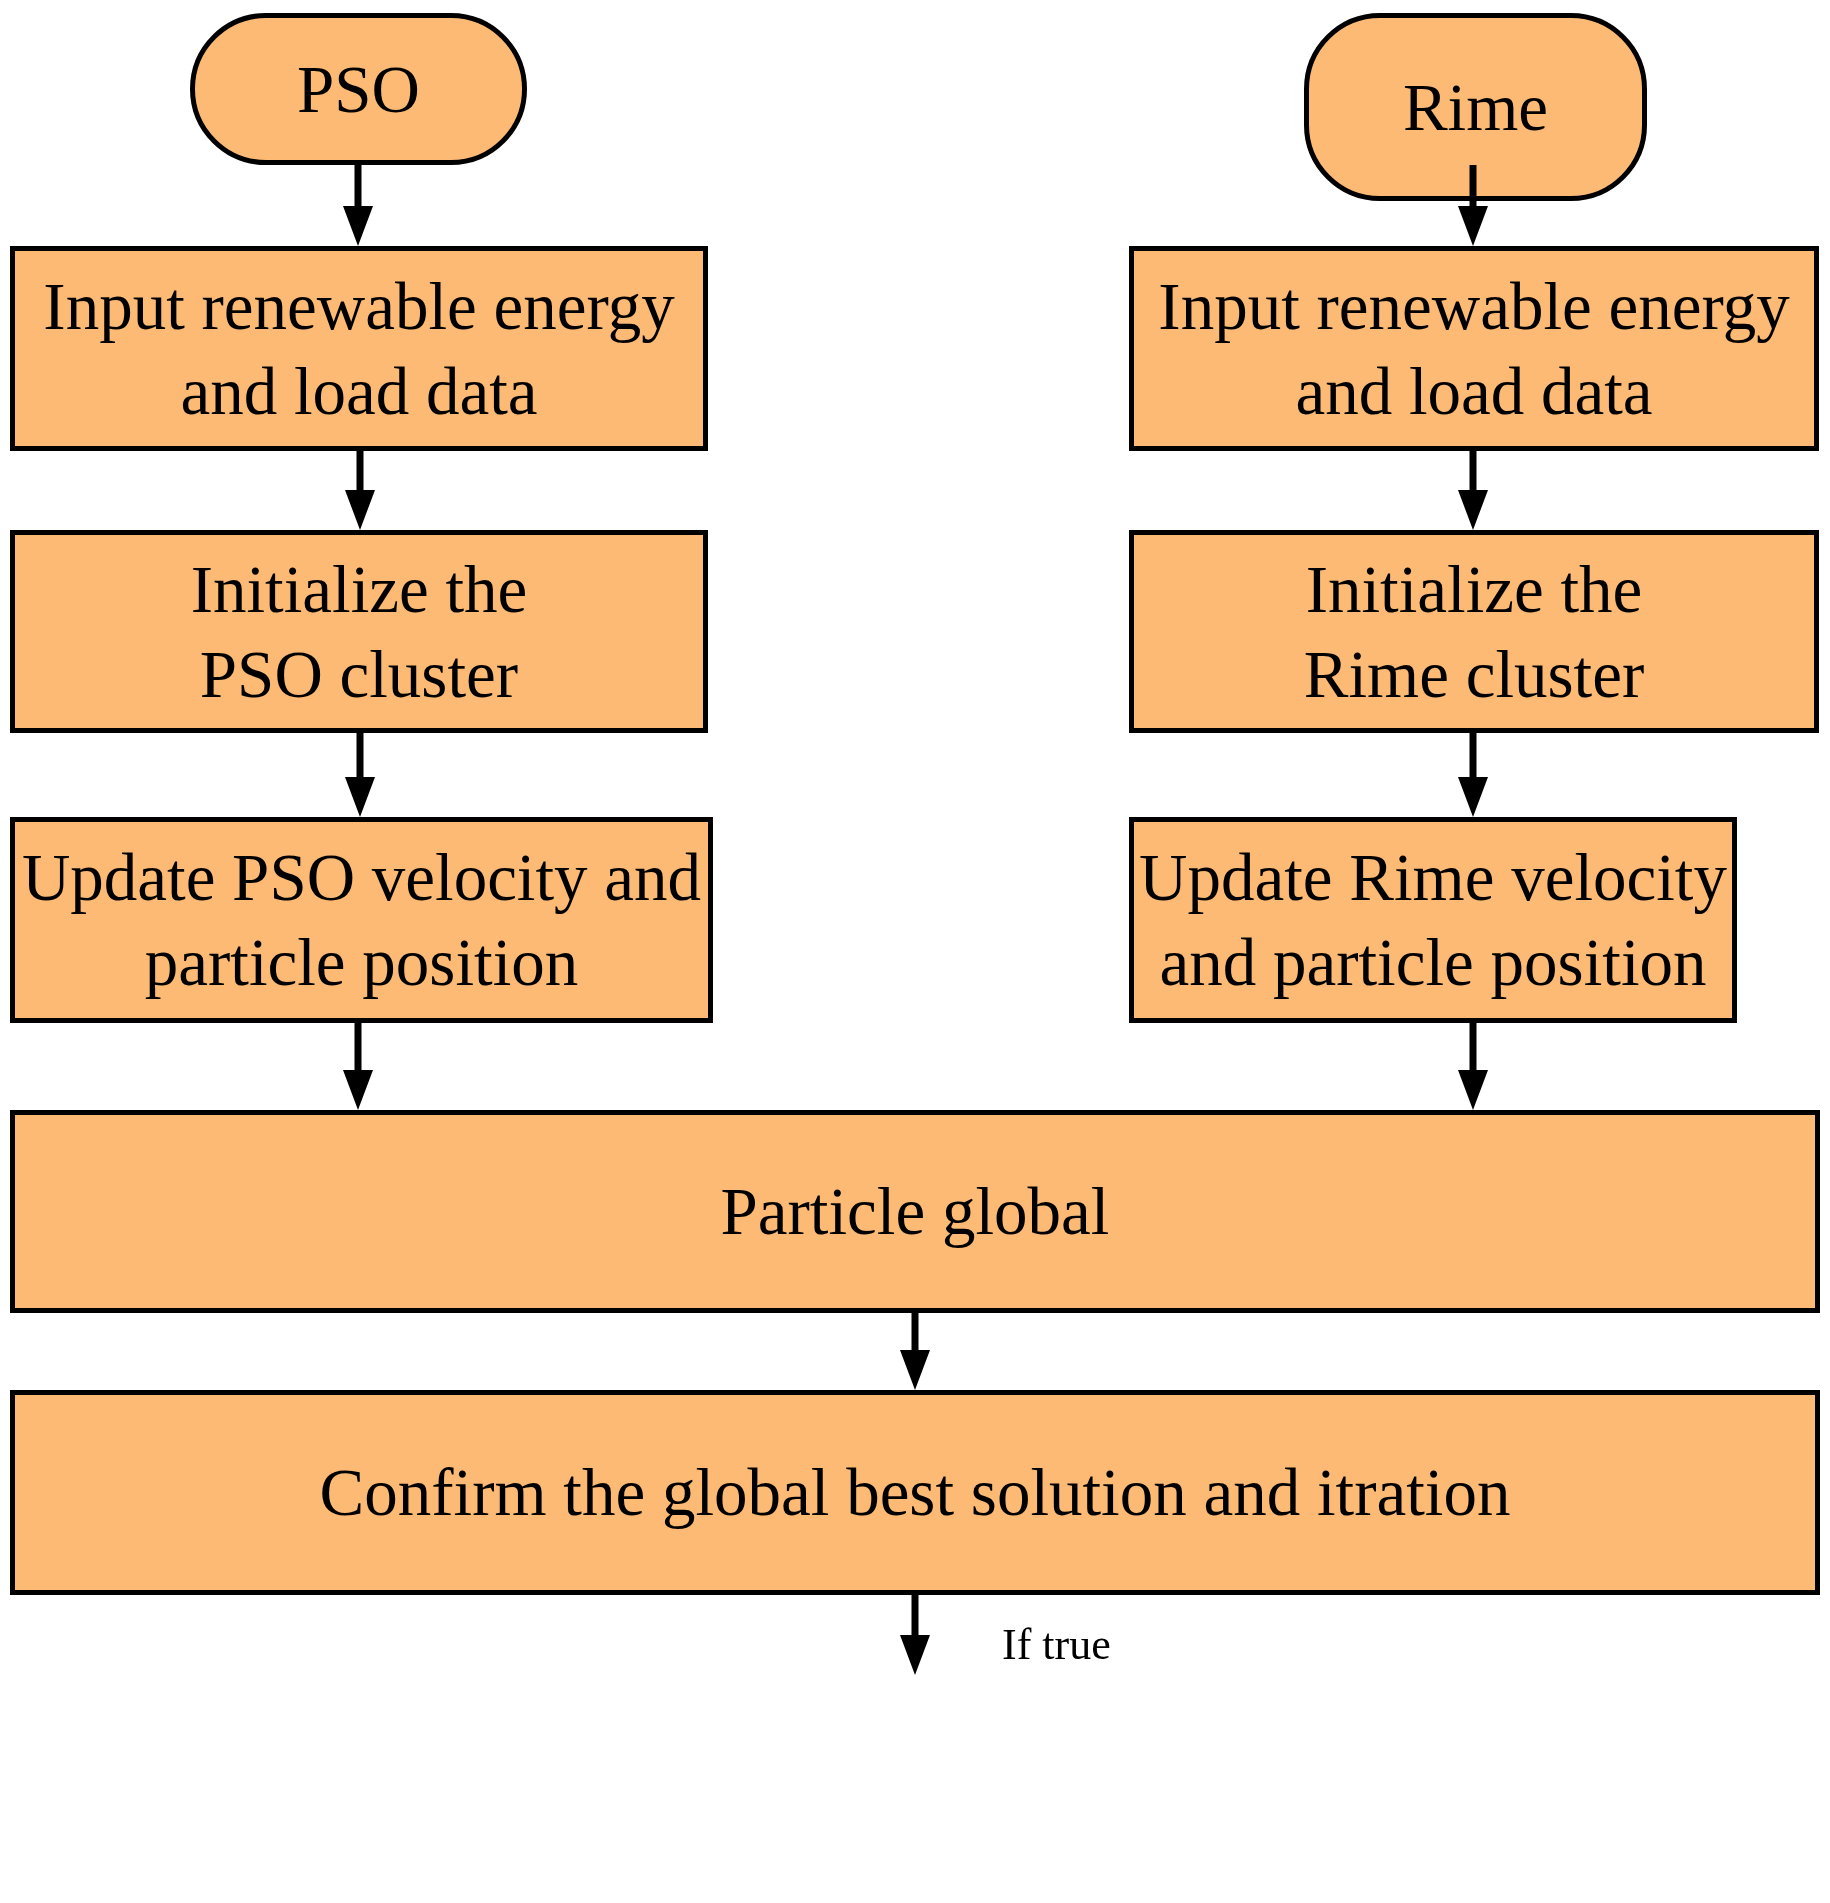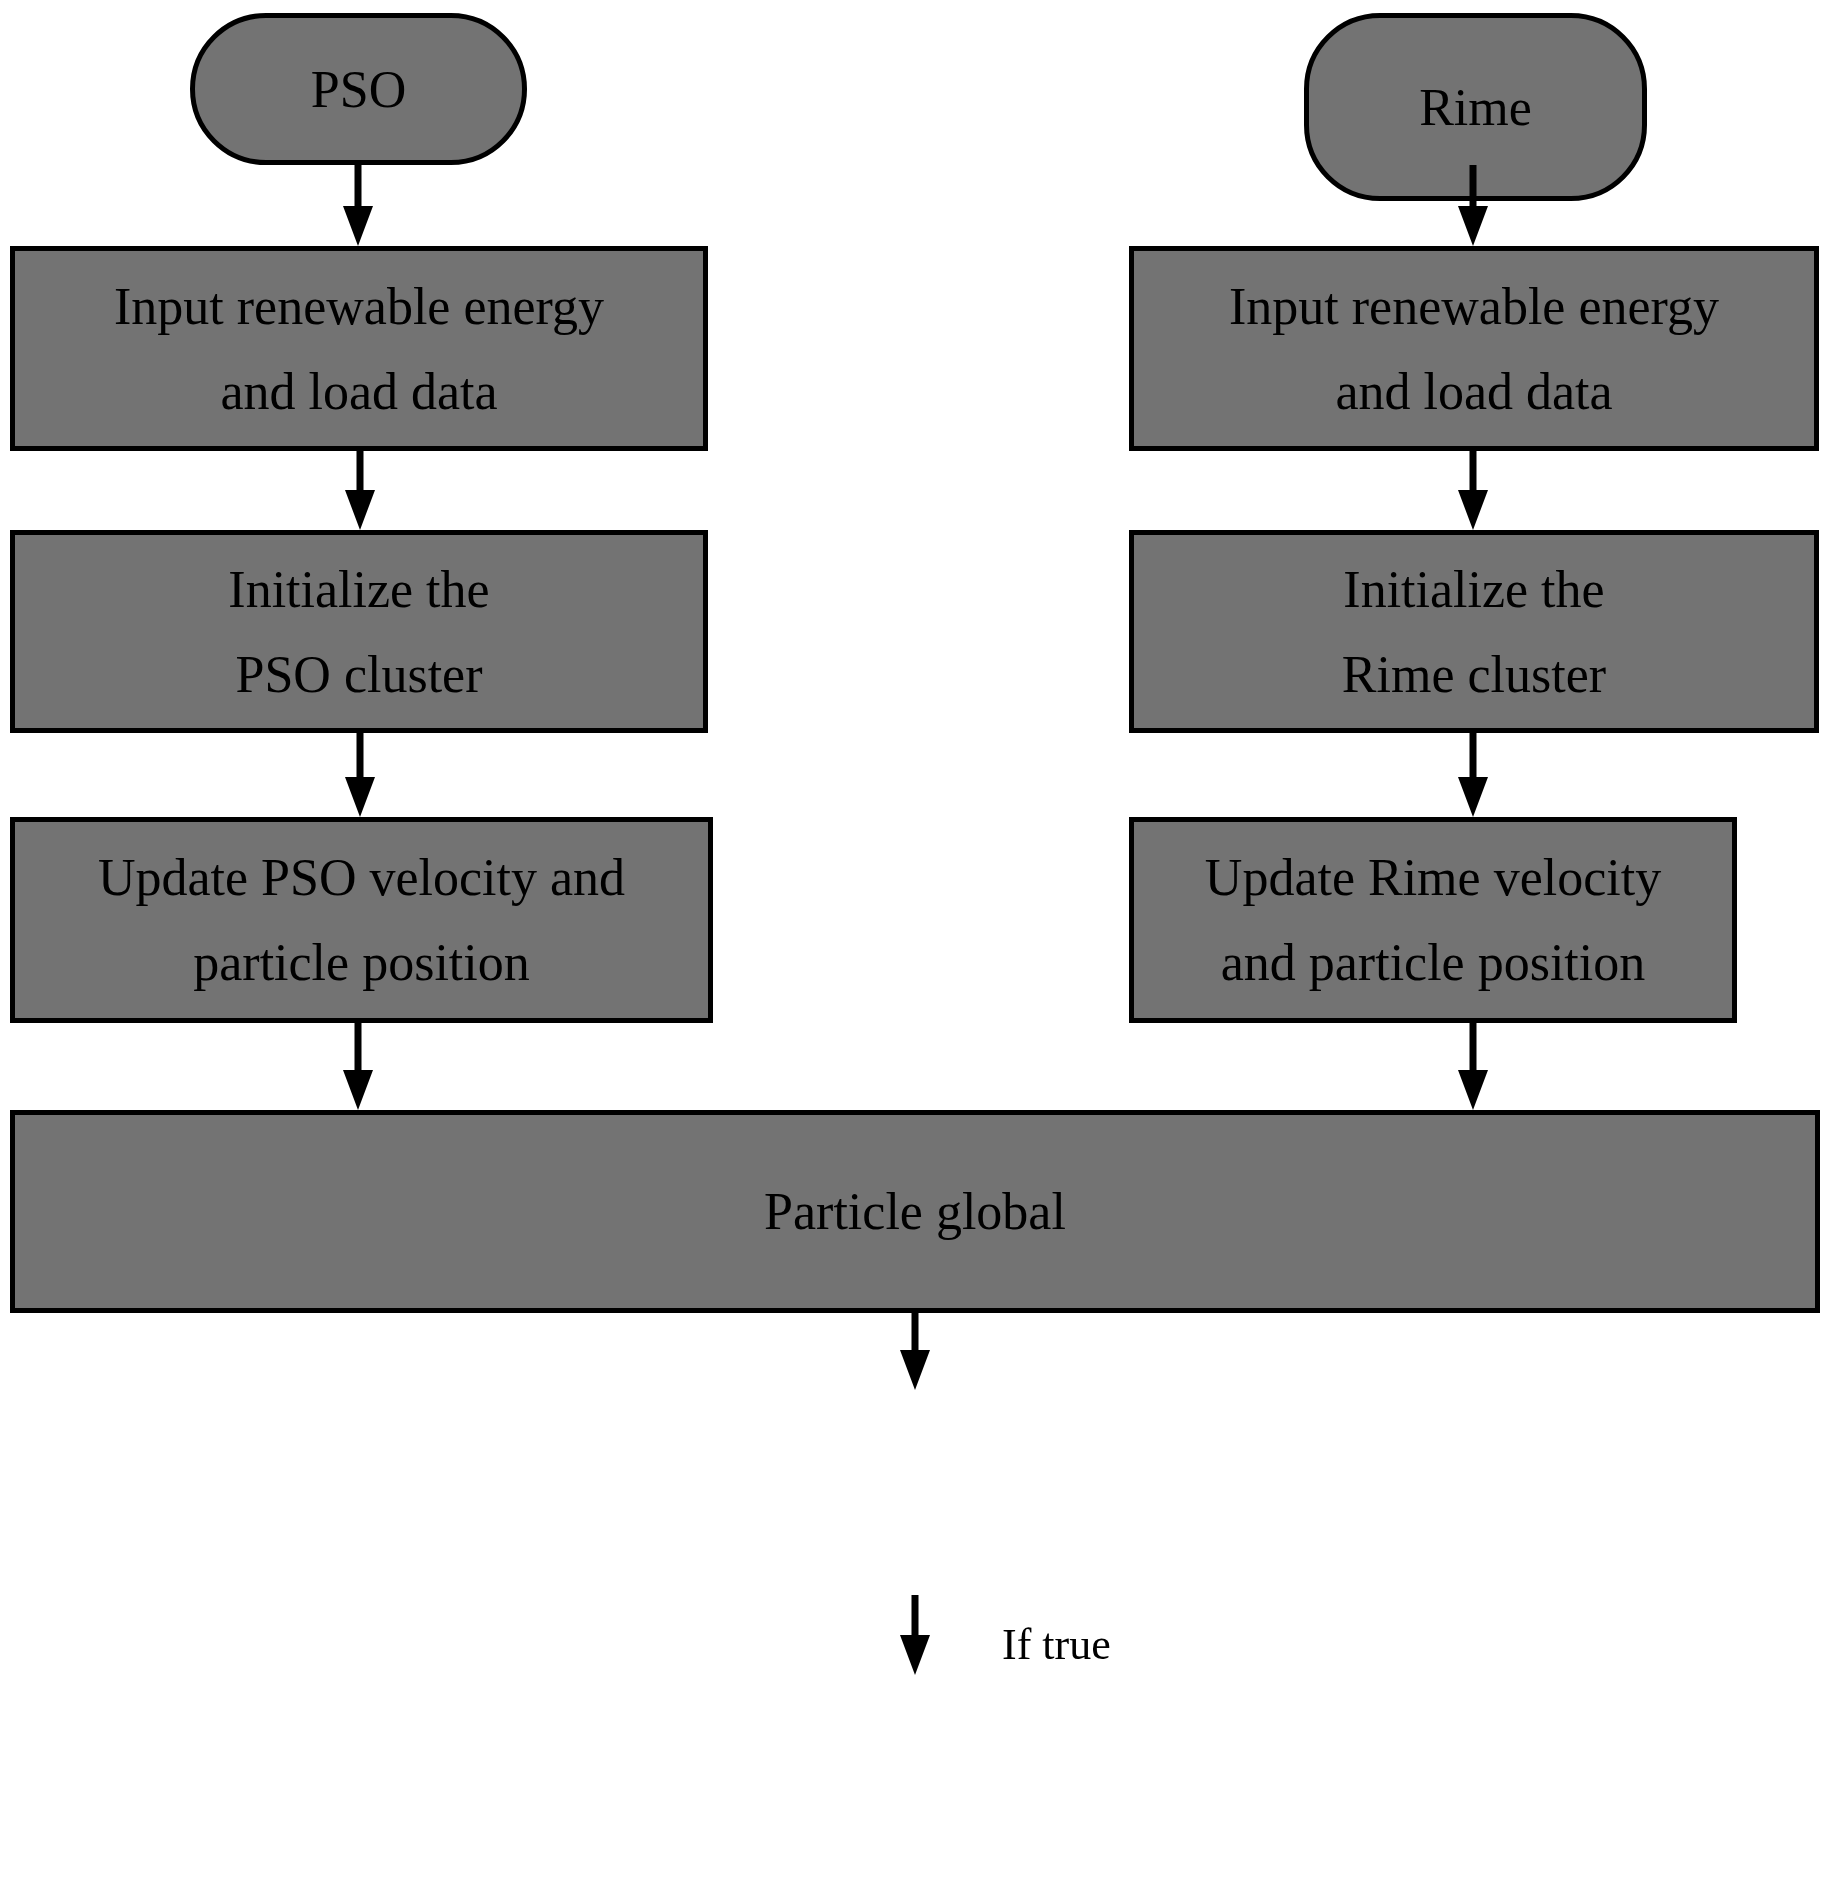--- a/index.html
+++ b/index.html
@@ -12,26 +12,26 @@
     width: 1830px;
     height: 1903px;
     background: #ffffff;
     font-family: "Liberation Serif", "DejaVu Serif", serif;
     color: #000000;
   }
   .node {
     position: absolute;
     box-sizing: border-box;
     border: 5px solid #000000;
-    background: #737373;
+    background: #fdba74;
     display: flex;
     align-items: center;
     justify-content: center;
     text-align: center;
-    font-size: 52px;
+    font-size: 67px;
     line-height: 85px;
     white-space: pre-line;
   }
   .stadium {
     border-radius: 76px;
   }
   .arrow {
     position: absolute;
     width: 30px;
   }
@@ -104,19 +104,20 @@
 
   <div class="node" style="left:1129px; top:817px; width:608px; height:206px;">Update Rime velocity
 and particle position</div>
 
   <div class="arrow" style="left:1458px; top:1023px; height:87px;"></div>
 
   <div class="node" style="left:10px; top:1110px; width:1810px; height:203px;">Particle global</div>
 
   <div class="arrow" style="left:900px; top:1313px; height:77px;"></div>
 
+  <div class="node" style="left:10px; top:1390px; width:1810px; height:205px;">Confirm the global best solution and itration</div>
 
   <div class="arrow" style="left:900px; top:1595px; height:80px;"></div>
 
   <div class="edge-label" style="left:1002px; top:1610px;">If true</div>
 
 
 </div>
 
 </body></html>

